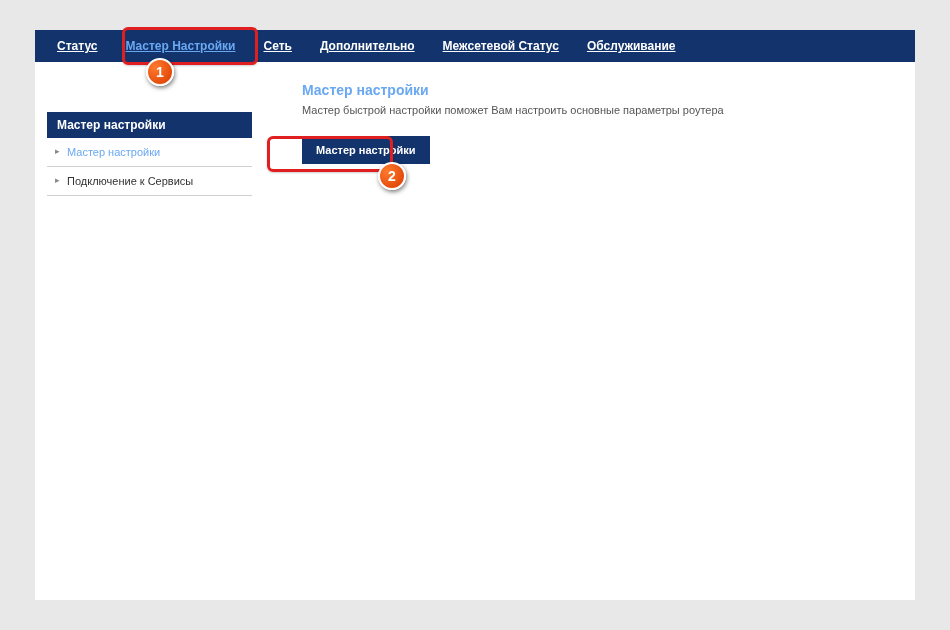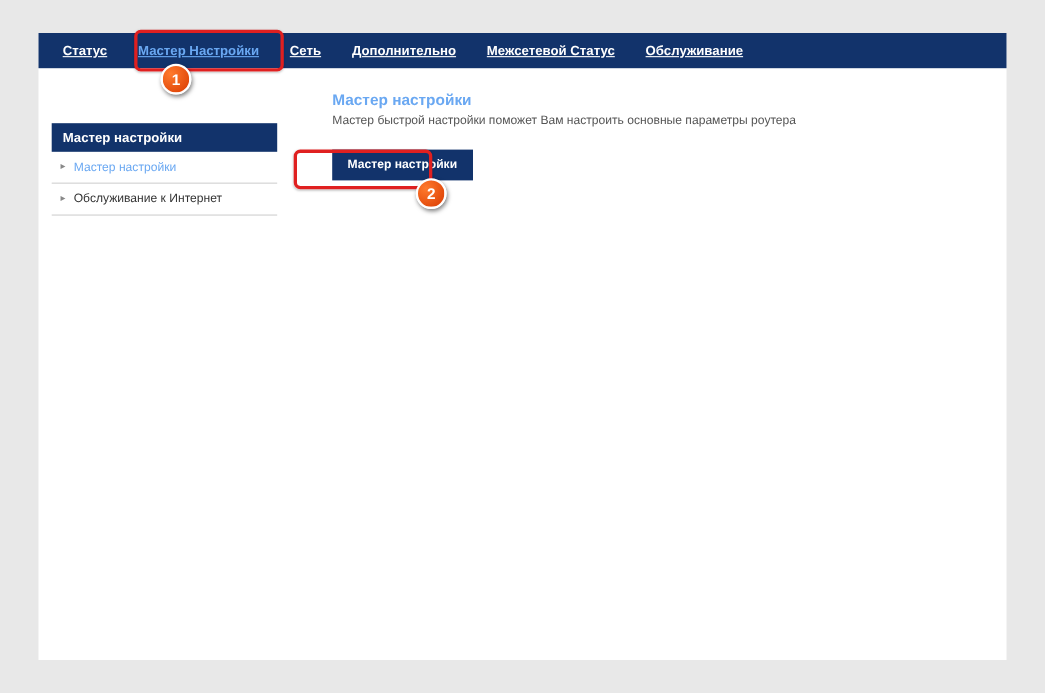--- a/index.html
+++ b/index.html
@@ -153,21 +153,21 @@
     <div class="nav-item">Обслуживание</div>
   </div>
 
   <div class="content-area">
     <div class="sidebar">
       <div class="sidebar-header">Мастер настройки</div>
       <div class="sidebar-item active">
         <span>Мастер настройки</span>
       </div>
       <div class="sidebar-item">
-        <span>Обслуживание к Интернет</span>
+        <span>Подключение к Сервисы</span>
       </div>
     </div>
 
     <div class="main-content">
       <div class="page-title">Мастер настройки</div>
       <div class="page-desc">Мастер быстрой настройки поможет Вам настроить основные параметры роутера</div>
       <button class="wizard-button">Мастер настройки</button>
     </div>
   </div>
 </div>

